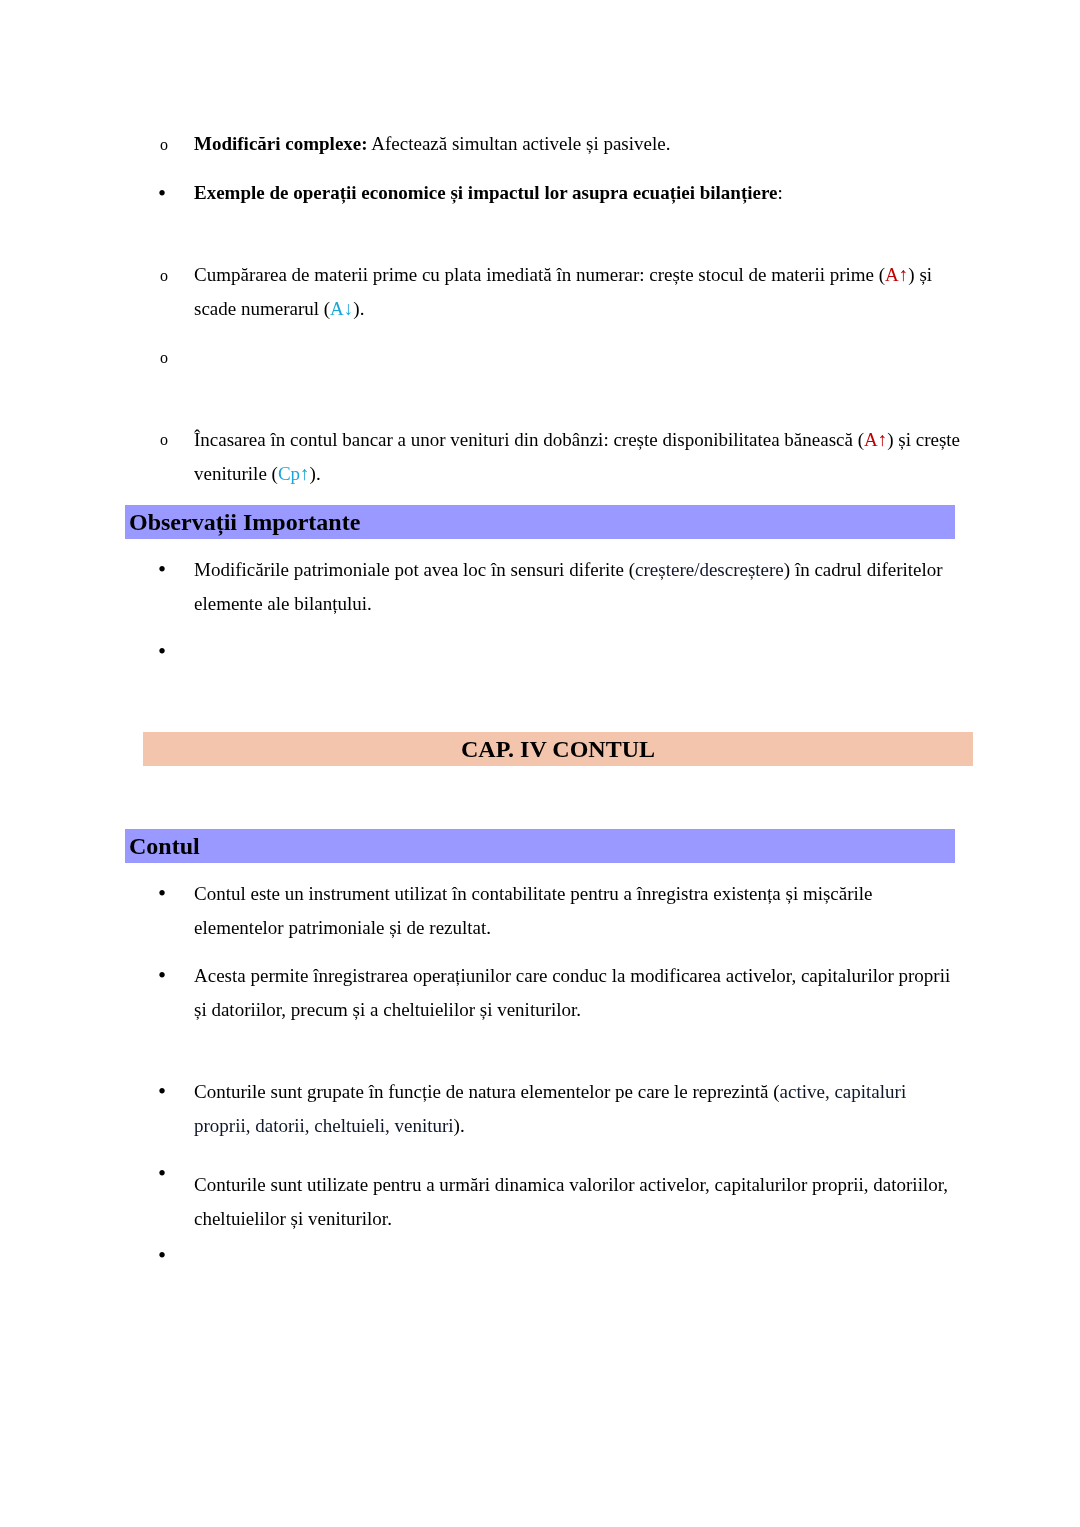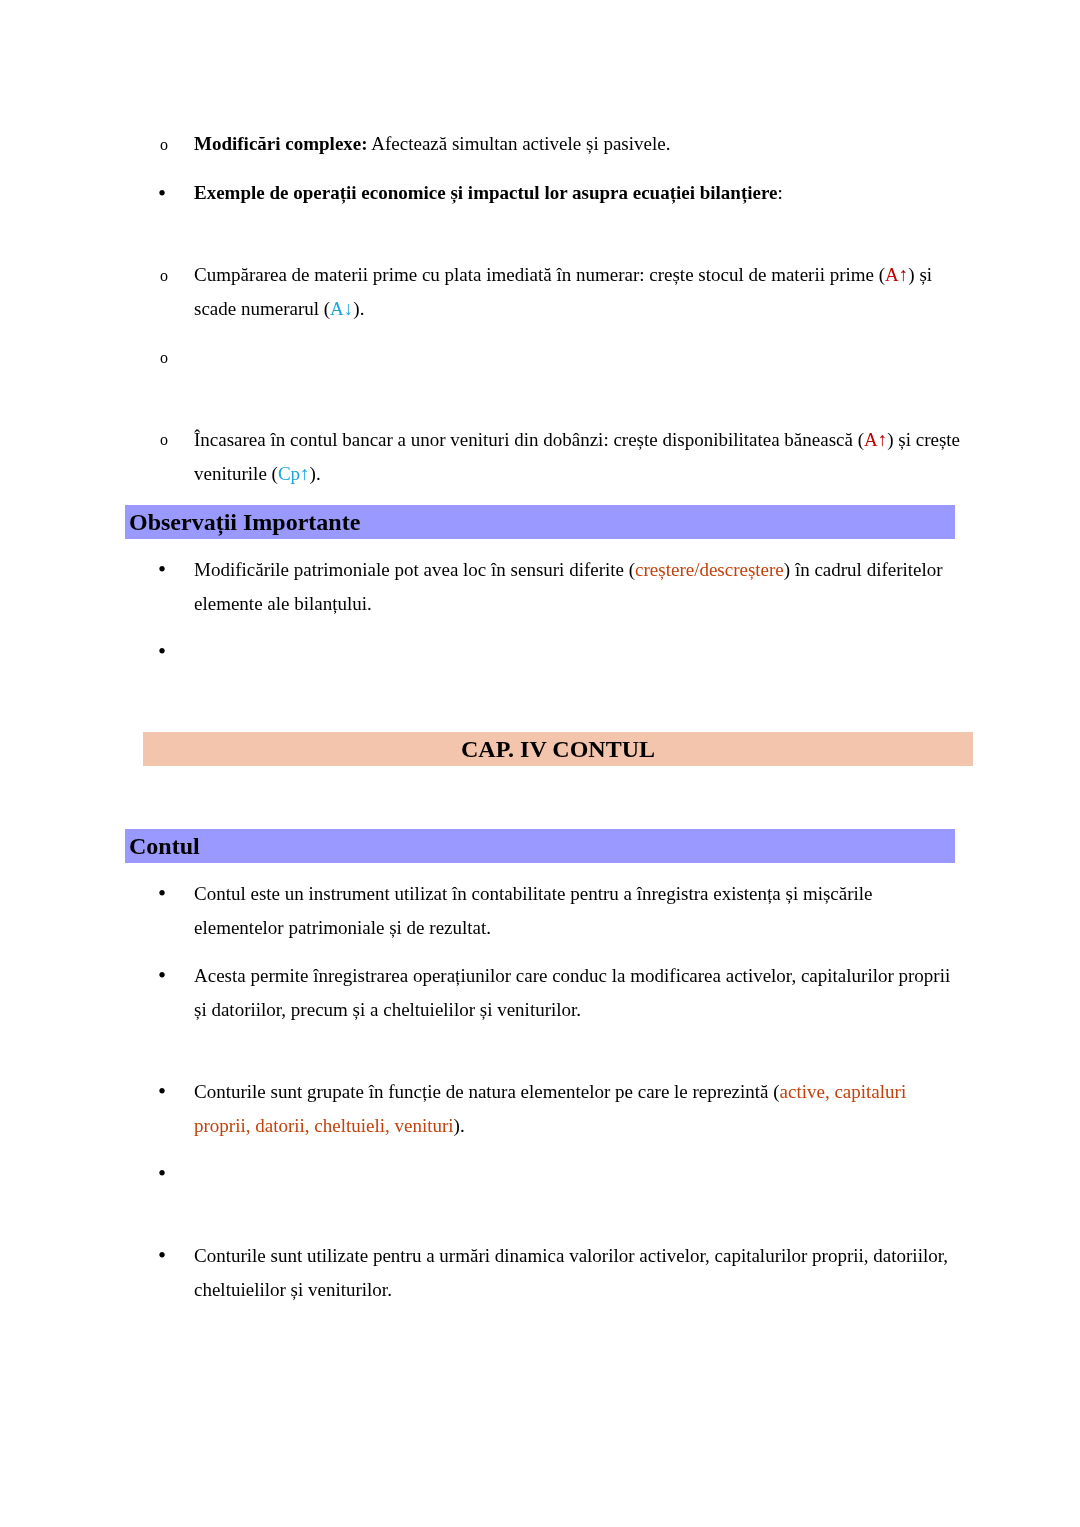--- a/index.html
+++ b/index.html
@@ -12,21 +12,21 @@
   .marker { position: absolute; left: 158px; font-size: 23px; line-height: 34px; }
   .marker.circle { font-size: 16px; left: 160px; }
   .band {
     position: absolute; left: 125px; width: 830px; height: 34px;
     font-weight: bold; font-size: 24px; line-height: 34px; box-sizing: border-box;
   }
   .band.blue { background: #9999ff; padding-left: 4px; }
   .band.salmon { background: #f4c5ad; text-align: center; margin-left: 18px; }
   .red { color: #c00000; }
   .cyan { color: #1aa6d8; }
-  .pink { color: #c2410c; }
+  .pink { color: #0f172a; }
   b { font-weight: bold; }
 </style>
 </head>
 <body>
 
 <div class="page">
 
   <span class="marker circle" style="top:128px">o</span>
   <div class="item" style="top:127px">
     <b>Modificări complexe:</b><span> Afectează simultan activele și pasivele.</span>
@@ -69,15 +69,15 @@
   <div class="item" style="top:959px">Acesta permite înregistrarea operațiunilor care conduc la modificarea activelor, capitalurilor proprii și datoriilor, precum și a cheltuielilor și veniturilor.</div>
 
   <span class="marker" style="top:1075px">•</span>
   <div class="item" style="top:1075px">
     <span>Conturile sunt grupate în funcție de natura elementelor pe care le reprezintă (</span><span class="pink">active, capitaluri proprii, datorii, cheltuieli, venituri</span><span>).</span>
   </div>
 
   <span class="marker" style="top:1157px">•</span>
 
   <span class="marker" style="top:1239px">•</span>
-  <div class="item" style="top:1239px">Conturile sunt utilizate pentru a urmări dinamica valorilor activelor, capitalurilor proprii, datoriilor, cheltuielilor și veniturilor.</div>
+  <div class="item" style="top:1168px">Conturile sunt utilizate pentru a urmări dinamica valorilor activelor, capitalurilor proprii, datoriilor, cheltuielilor și veniturilor.</div>
 
 </div>
 
 </body></html>

